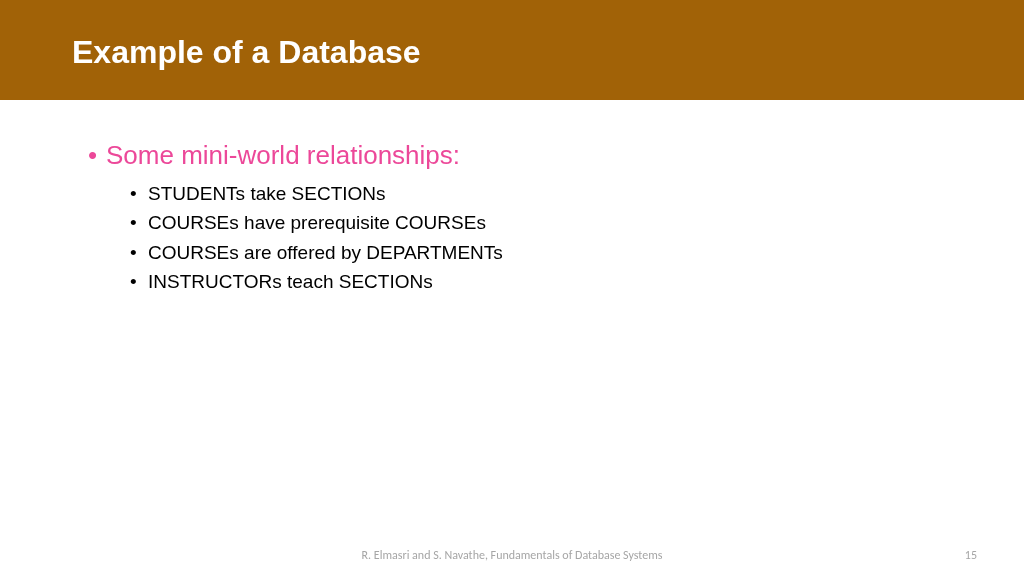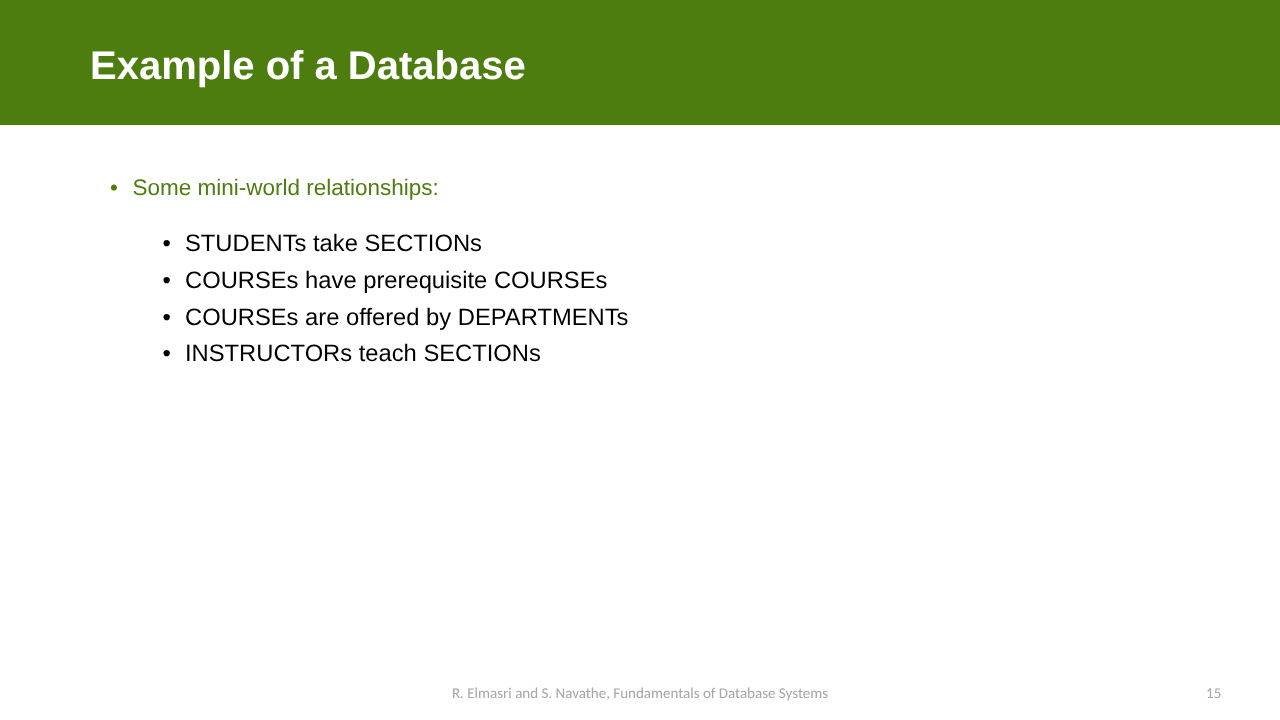--- a/index.html
+++ b/index.html
@@ -9,36 +9,36 @@
     }
     body {
       width: 1024px;
       height: 576px;
       font-family: Verdana, Geneva, sans-serif;
       background: #ffffff;
       position: relative;
       overflow: hidden;
     }
     .header {
-      background: #4d7c0f;
+      background: #a16207;
       padding: 32px 0 28px 72px;
       color: #ffffff;
     }
     .title-line {
       font-size: 32px;
       font-weight: bold;
       line-height: 1.25;
     }
     .content {
       padding: 40px 0 0 88px;
     }
     .main-bullet {
-      font-size: 18px;
-      color: #4d7c0f;
-      margin-bottom: 20px;
+      font-size: 26px;
+      color: #ec4899;
+      margin-bottom: 8px;
       position: relative;
       padding-left: 18px;
     }
     .main-bullet::before {
       content: "•";
       position: absolute;
       left: 0;
       top: 0;
     }
     .sub-list {

